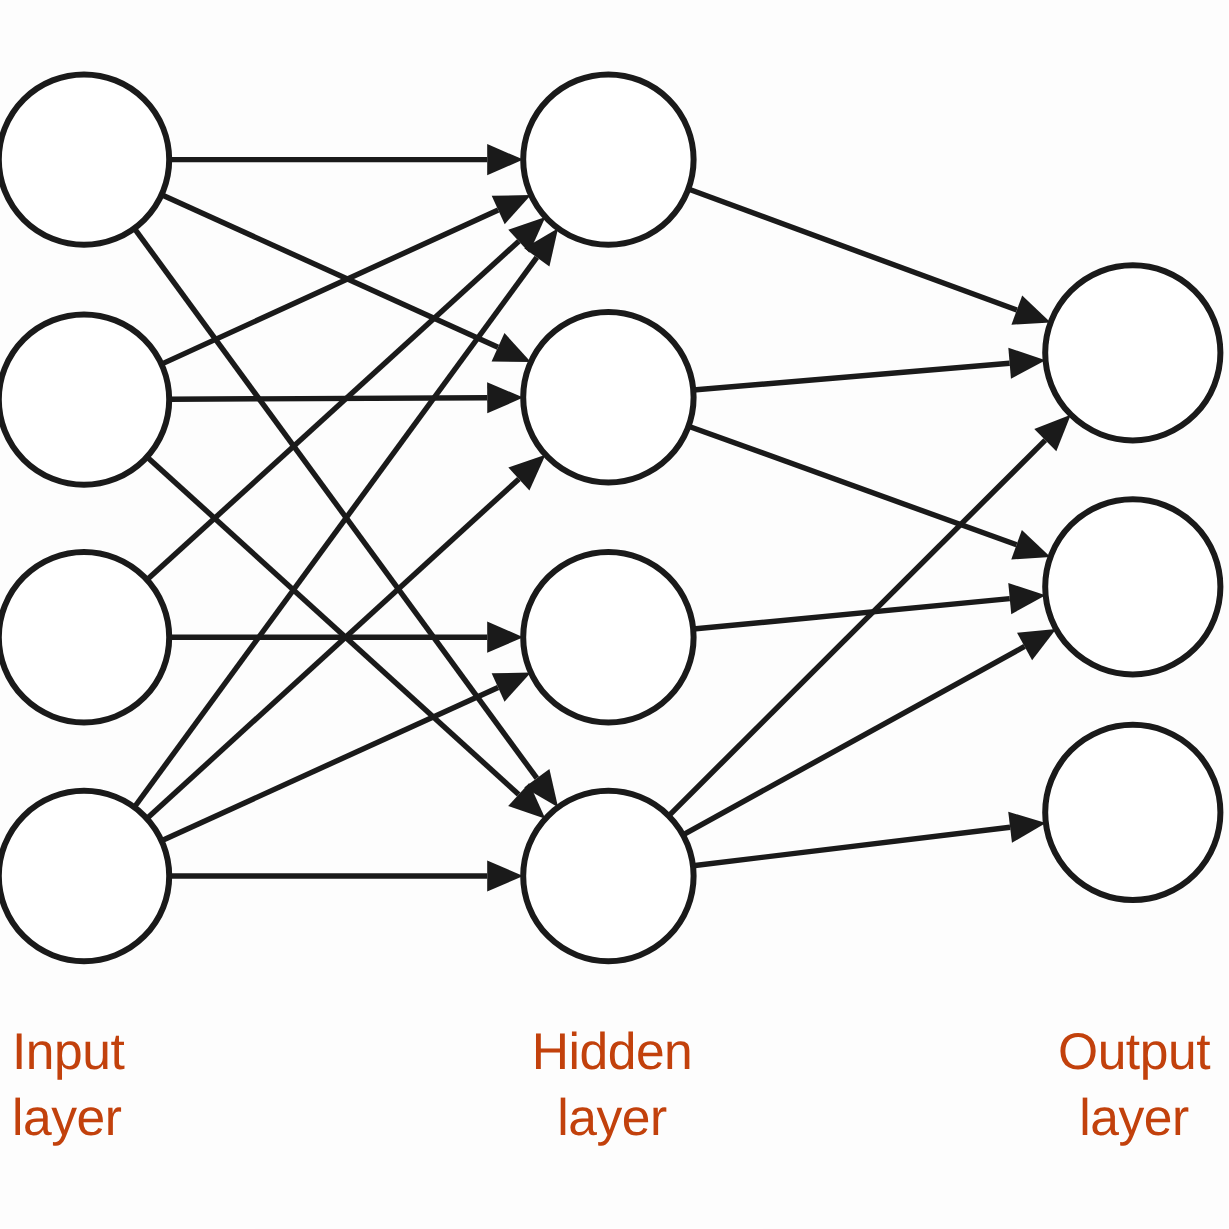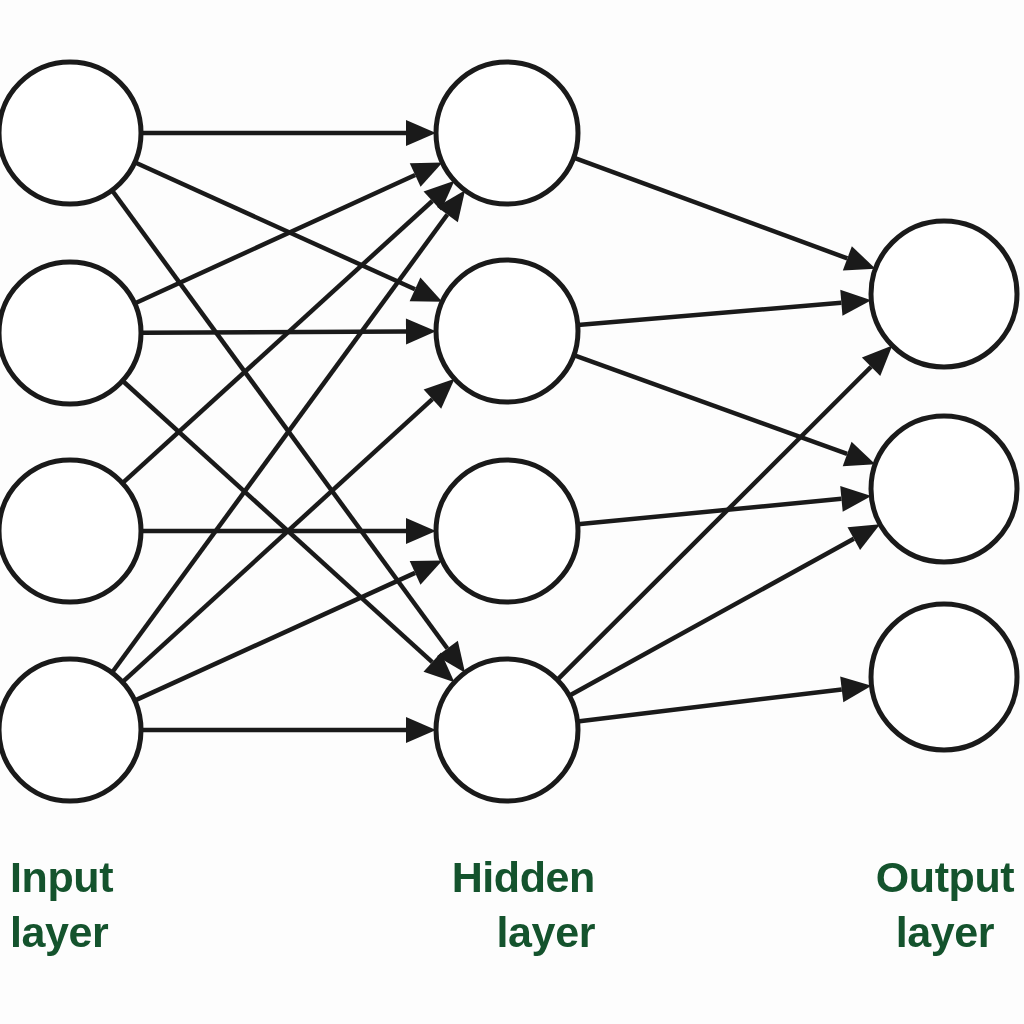--- a/index.html
+++ b/index.html
@@ -40,34 +40,34 @@
   }
   .nn-arrowhead {
     fill: #1a1a1a;
     stroke: none;
   }
   .layer-label {
     position: absolute;
     font-family: "Liberation Sans", sans-serif;
     font-size: 43px;
     line-height: 1.28;
-    color: #14532d;
+    color: #c2410c;
     white-space: pre-line;
-    font-weight: 700;
+    font-weight: 400;
     letter-spacing: -0.4px;
   }
   #label-input {
     left: 10px;
     top: 850px;
     text-align: left;
   }
   #label-hidden {
     left: 425px;
     top: 850px;
-    text-align: right;
+    text-align: center;
     width: 170px;
   }
   #label-output {
     left: 860px;
     top: 850px;
     text-align: center;
     width: 170px;
   }
 </style>
 </head>

